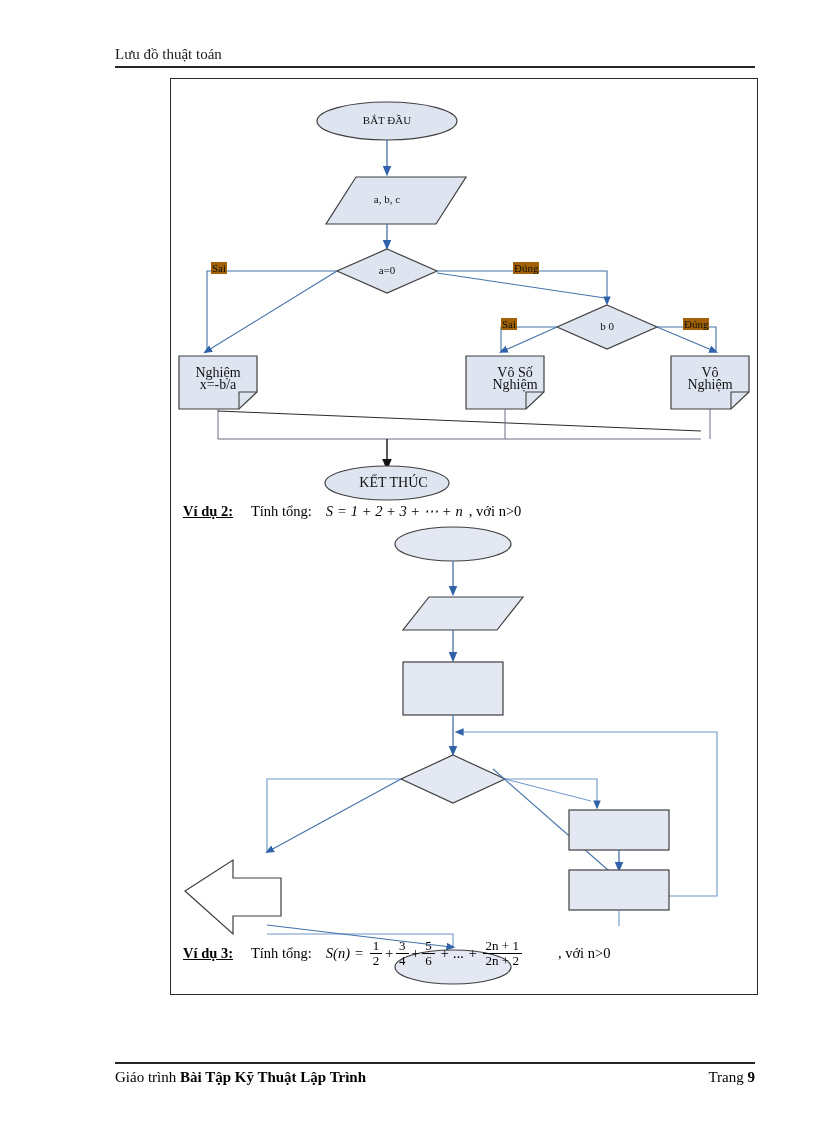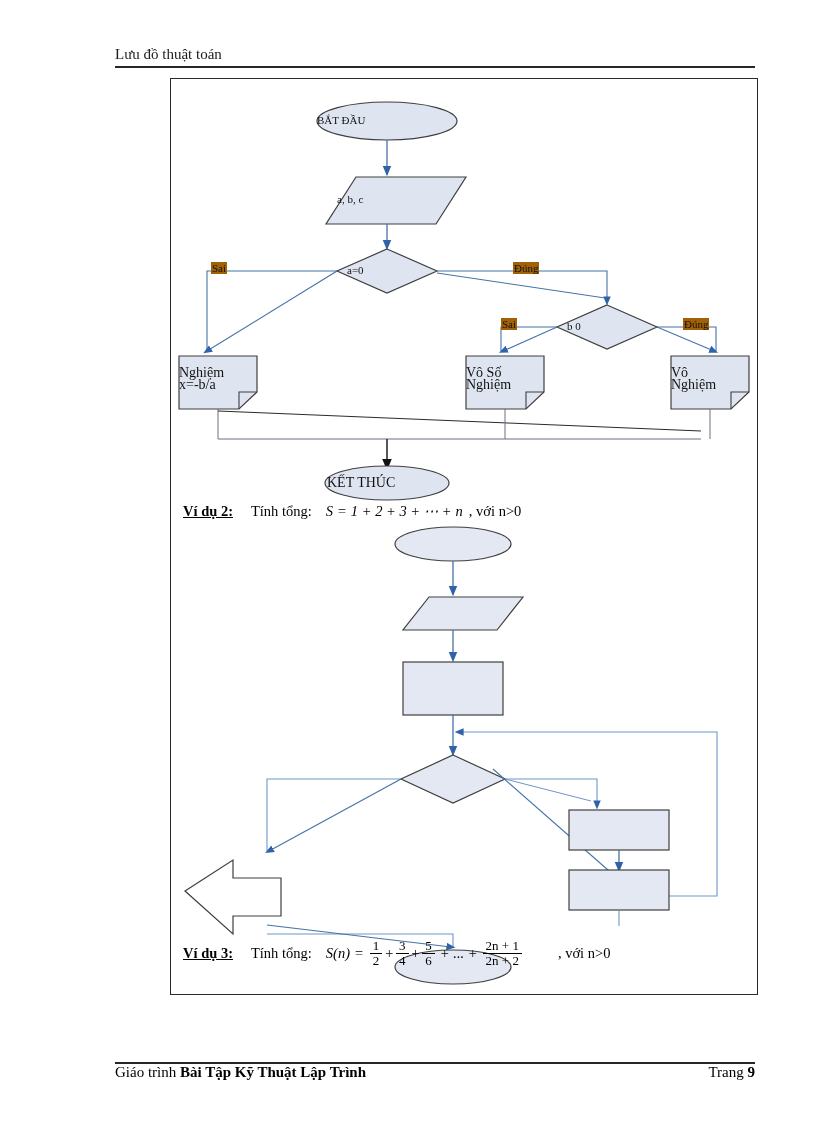--- a/index.html
+++ b/index.html
@@ -40,20 +40,21 @@
     position: absolute;
     left: 115px;
     top: 1062px;
     width: 640px;
   }
   #page-footer .ftr-rule {
     border-top: 2px solid #262626;
     width: 640px;
   }
   #page-footer .ftr-row {
+    margin-top: 5px;
     display: flex;
     justify-content: space-between;
     align-items: flex-end;
     font-size: 15px;
     white-space: nowrap;
   }
   .b { font-weight: bold; }
 
   
   #content-box {
@@ -70,20 +71,21 @@
     position: absolute;
     left: 0;
     top: 0;
     width: 586px;
     height: 915px;
   }
 
   
   .shp-label {
     position: absolute;
+    text-align: center;
     font-size: 11px;
     line-height: 13px;
     color: #111111;
     pointer-events: none;
     white-space: pre-line;
   }
   .shp-label.sm { font-size: 14px; line-height: 12px; }
   .edge-label {
     position: absolute;
     font-size: 11px;

